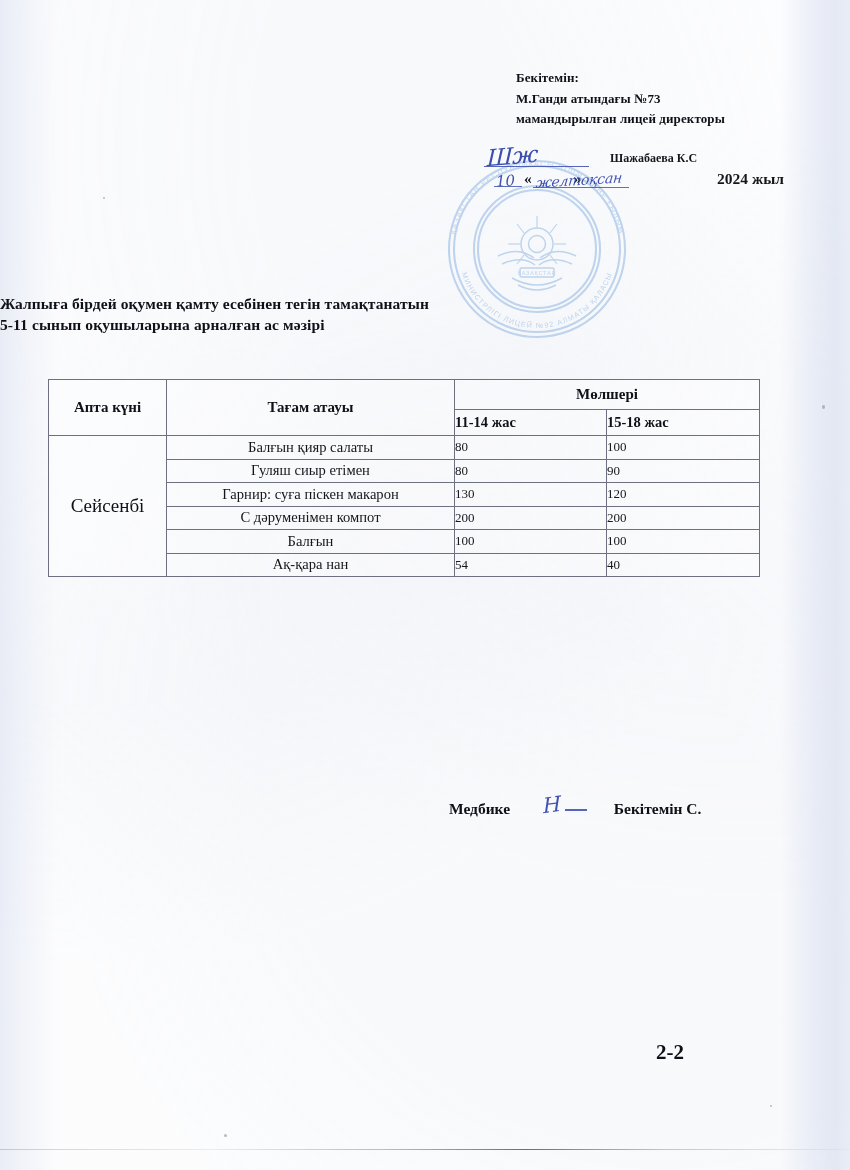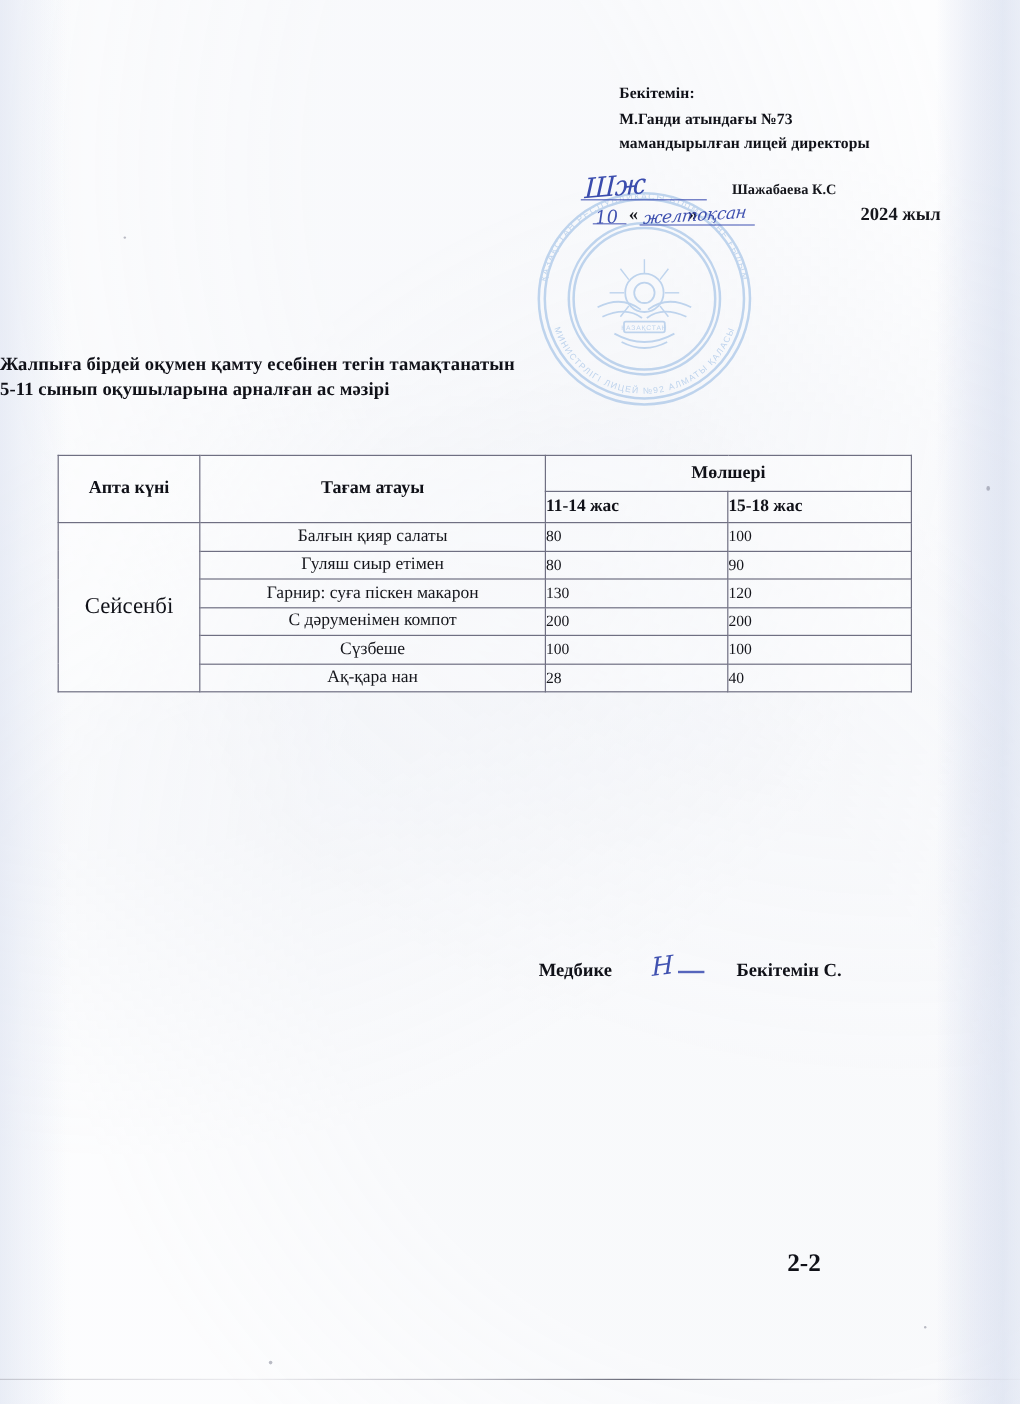--- a/index.html
+++ b/index.html
@@ -423,27 +423,27 @@
           <td class="dish">Гарнир: суға піскен макарон</td>
           <td class="num">130</td>
           <td class="num">120</td>
         </tr>
         <tr>
           <td class="dish">С дәруменімен компот</td>
           <td class="num">200</td>
           <td class="num">200</td>
         </tr>
         <tr>
-          <td class="dish">Сүзбеше</td>
+          <td class="dish">Балғын</td>
           <td class="num">100</td>
           <td class="num">100</td>
         </tr>
         <tr>
           <td class="dish">Ақ-қара нан</td>
-          <td class="num">28</td>
+          <td class="num">54</td>
           <td class="num">40</td>
         </tr>
       </tbody>
     </table>
   </div>
 
   <div class="nurse">
     <span>Медбике</span>
     <span class="gap"></span>
     <span>Бекітемін С.</span>

